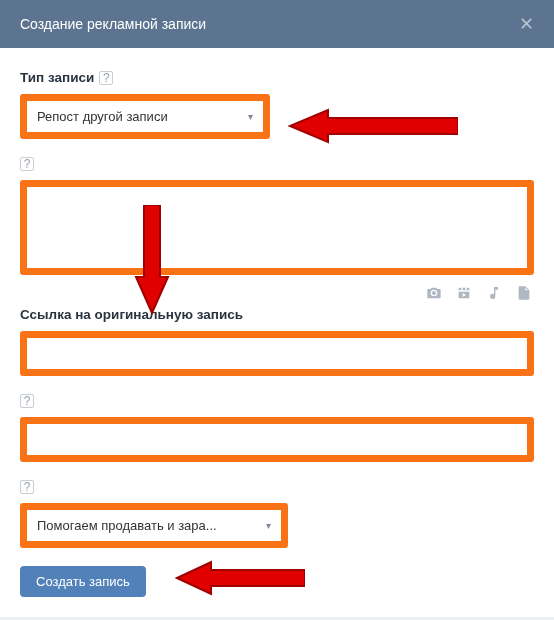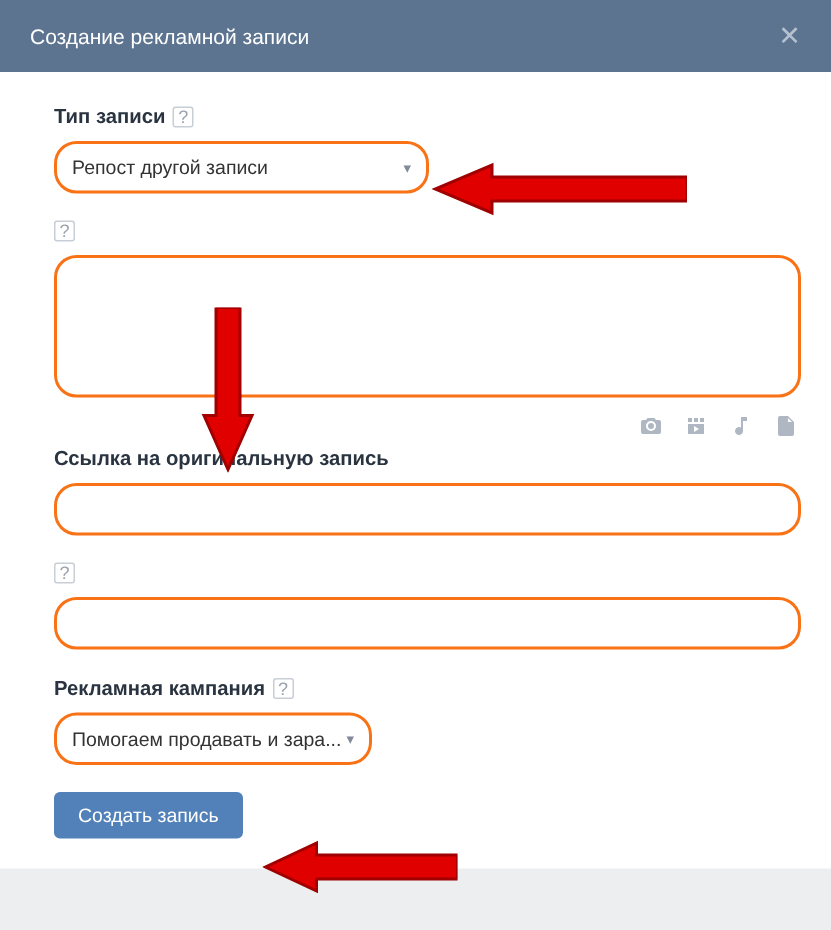--- a/index.html
+++ b/index.html
@@ -28,21 +28,21 @@
     text-align: center;
   }
   .close-btn {
     color: #b5c1ce;
     font-size: 18px;
     line-height: 1;
     cursor: pointer;
     font-weight: 300;
   }
   .modal-body {
-    padding: 22px 20px 20px 36px;
+    padding: 22px 20px 20px 20px;
   }
   .field {
     margin-bottom: 18px;
   }
   .field-label {
     font-size: 13.5px;
     font-weight: 700;
     color: #2a3440;
     margin-bottom: 9px;
     display: flex;
@@ -57,36 +57,36 @@
     border-radius: 2px;
     width: 14px;
     height: 14px;
     display: inline-flex;
     align-items: center;
     justify-content: center;
     line-height: 1;
   }
   .select-box, .text-input, .textarea {
     width: 100%;
-    border: 2px solid #f97316;
-    border-radius: 15px;
+    border: 7px solid #f97316;
+    border-radius: 3px;
     padding: 8px 10px;
     font-size: 13px;
     color: #333;
     background: #fff;
     font-family: inherit;
   }
   .select-box {
     width: 250px;
     display: flex;
     justify-content: space-between;
     align-items: center;
     cursor: pointer;
   }
-  .select-box.small { width: 212px; }
+  .select-box.small { width: 268px; }
   .chevron {
     color: #828a99;
     font-size: 10px;
   }
   .textarea {
     height: 95px;
     resize: none;
   }
   .attach-bar {
     display: flex;
@@ -173,21 +173,20 @@
 
     <div class="field">
       <div class="field-label">
         <span class="help">?</span>
       </div>
       <input type="text" class="text-input" value="" style="">
     </div>
 
     <div class="field">
       <div class="field-label">
-        <span>Рекламная кампания</span>
         <span class="help">?</span>
       </div>
       <div class="select-box small">
         <span>Помогаем продавать и зара...</span>
         <span class="chevron">▾</span>
       </div>
     </div>
 
     <div class="footer-row">
       <button class="primary-btn">Создать запись</button>

